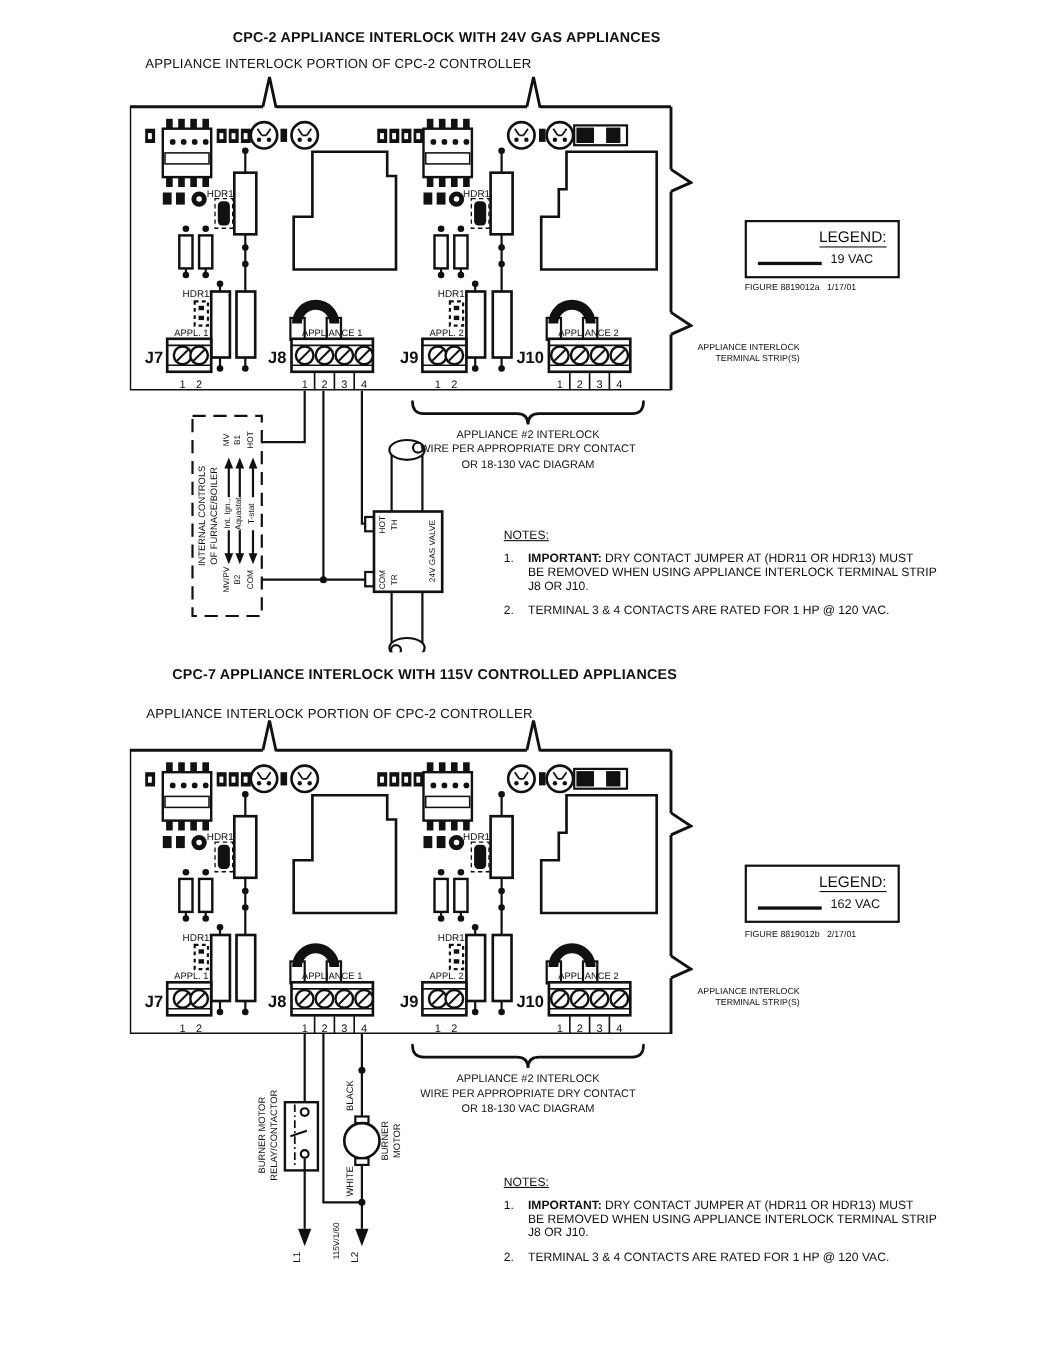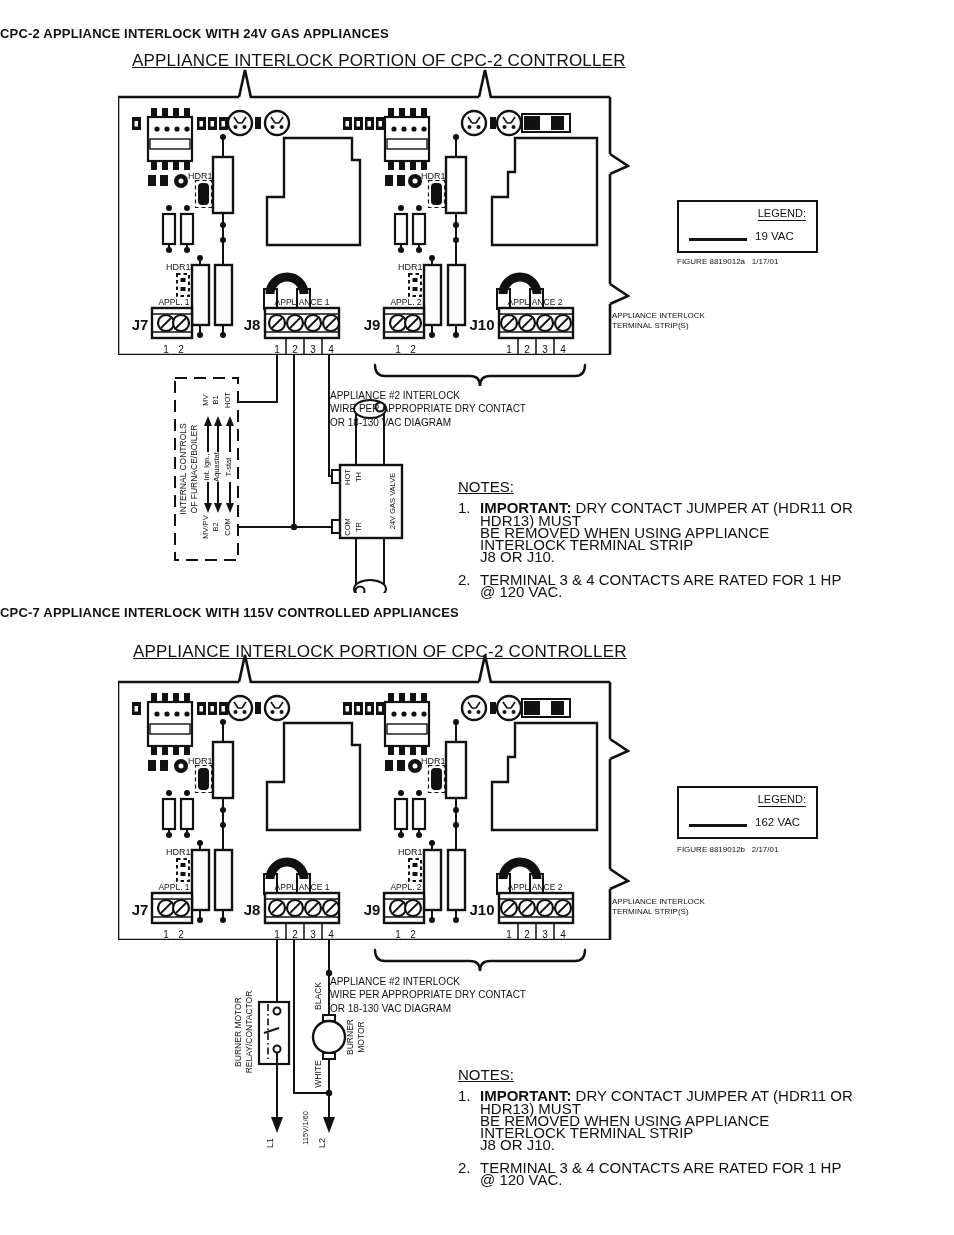--- a/index.html
+++ b/index.html
@@ -1,28 +1,28 @@
 <!DOCTYPE html>
 <html><head>
 <meta charset="utf-8">
 <style>
   html,body{margin:0;padding:0;background:#fff;}
   .page{position:relative;width:954px;height:1235px;background:#fff;overflow:hidden;
         font-family:"Liberation Sans",sans-serif;color:#111;}
   .abs{position:absolute;}
-  .title{font-size:13px;font-weight:bold;text-align:left;letter-spacing:.2px;}
-  .subtitle{font-size:17px;letter-spacing:.2px;text-decoration:underline;}
-  .bracenote{font-size:10px;line-height:13.4px;text-align:left;}
-  .striplabel{font-size:8px;line-height:9.6px;text-align:left;}
+  .title{font-size:13px;font-weight:bold;text-align:center;letter-spacing:.2px;}
+  .subtitle{font-size:12px;letter-spacing:.2px;}
+  .bracenote{font-size:10px;line-height:13.4px;text-align:center;}
+  .striplabel{font-size:8px;line-height:9.6px;text-align:right;}
   .legendbox{width:137px;height:49px;border:2.2px solid #111;}
-  .legend-h{position:absolute;right:10px;top:5px;font-size:11px;border-bottom:1.8px solid #111;padding-bottom:1px;}
+  .legend-h{position:absolute;right:10px;top:5px;font-size:14px;border-bottom:1.8px solid #111;padding-bottom:1px;}
   .legend-line{position:absolute;left:10px;top:36px;width:58px;height:2.6px;background:#111;}
   .legend-val{position:absolute;left:76px;top:28px;font-size:11.5px;}
   .figcap{font-size:8px;text-align:left;white-space:pre;}
-  .notes{width:400px;font-size:15px;line-height:12.3px;}
+  .notes{width:400px;font-size:11px;line-height:12.3px;}
   .notes-h{text-decoration:underline;margin-bottom:9px;}
   .note-item{display:flex;margin-bottom:10px;}
   .nnum{width:22px;flex:none;}
   .nline{display:block;}
   svg{display:block;}
   svg text{font-family:"Liberation Sans",sans-serif;fill:#111;}
   .bd{stroke:#111;stroke-width:2.6;fill:none;}
   .comp{fill:#fff;stroke:#111;stroke-width:2.4;}
   .w{stroke:#111;stroke-width:2;fill:none;}
   .thin{stroke:#111;stroke-width:1.5;fill:none;}

